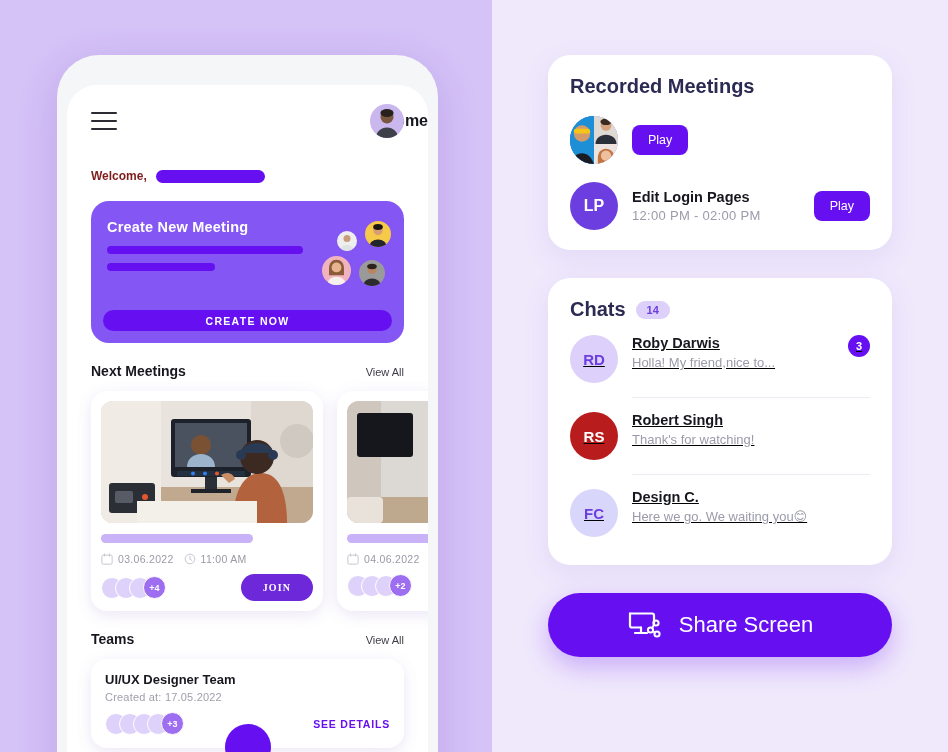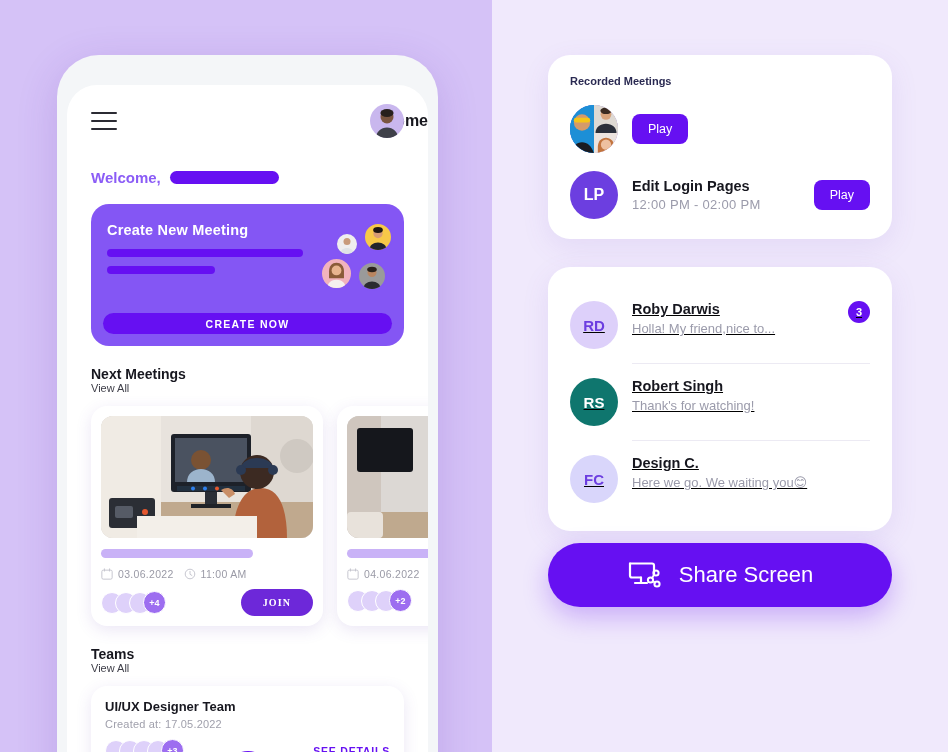--- a/index.html
+++ b/index.html
@@ -54,21 +54,21 @@
   .avatar-top {
     width: 34px; height: 34px; border-radius: 50%;
     background: #c9b7ee; overflow: hidden; position: relative;
     flex: 0 0 auto;
   }
 
   
   .welcome-row {
     display: flex; align-items: center; gap: 9px; margin-top: 12px;
   }
-  .welcome-text { font-size: 15px; font-weight: bold; color: #8b5cf6; }
+  .welcome-text { font-size: 12px; font-weight: bold; color: #7f1d1d; }
   .name-bar {
     width: 109px; height: 13px; border-radius: 7px; background: #6610f2;
   }
 
   
   .create-card {
     margin-top: 18px; height: 142px; border-radius: 18px;
     background: #8456f4; position: relative; overflow: hidden;
     padding: 18px 16px 0 16px;
   }
@@ -95,21 +95,20 @@
   }
   .cav.a { width: 24px; height: 24px; left: 17px; top: 10px; background:#efeeee; }
   .cav.b { width: 30px; height: 30px; left: 45px; top: 0px;  background:#f7c948; }
   .cav.c { width: 33px; height: 33px; left: 2px;  top: 35px; background:#f1b3bd; }
   .cav.d { width: 30px; height: 30px; left: 39px; top: 39px; background:#9a9a9a; }
 
   
   .sec-head {
     display: flex; align-items: baseline; justify-content: space-between;
     margin-top: 20px;
-    flex-direction: column;
   }
   .sec-title { font-size: 14px; font-weight: bold; color: #17171f; }
   .sec-link { font-size: 11px; color: #3d3d47; cursor: pointer; }
 
   
   .meet-row {
     display: flex; gap: 14px; margin-top: 12px;
   }
   .meet-card {
     flex: 0 0 232px; background: #fff; border-radius: 16px;
@@ -169,21 +168,21 @@
     background: #6610f2; cursor: pointer;
   }
 
   
   .right { position: absolute; left: 548px; top: 0; width: 344px; }
   .panel {
     background: #fff; border-radius: 22px;
     box-shadow: 0 8px 28px rgba(120,80,200,.10);
     padding: 20px 22px;
   }
-  .panel-title { font-size: 11px; font-weight: bold; color: #2a2a52; }
+  .panel-title { font-size: 20px; font-weight: bold; color: #2a2a52; }
   .panel-title-row { display: flex; align-items: center; gap: 10px; }
   .count-pill {
     background: #ddd0fa; color: #6c3ee0; font-size: 11px; font-weight: bold;
     border-radius: 11px; padding: 3px 11px;
   }
 
   .rec-item { display: flex; align-items: center; gap: 14px; margin-top: 18px; }
   .rec-av {
     width: 48px; height: 48px; border-radius: 50%; overflow: hidden; flex: 0 0 auto;
     position: relative; background: #6c3ee0; color: #fff; font-size: 16px;
@@ -211,21 +210,21 @@
   .chat-name { font-size: 14.5px; font-weight: bold; color: #17171f; }
   .chat-msg { font-size: 13px; color: #9b9bab; margin-top: 4px; }
   .chat-badge {
     width: 22px; height: 22px; border-radius: 50%; background: #6610f2;
     color: #fff; font-size: 11px; font-weight: bold;
     display: flex; align-items: center; justify-content: center; flex: 0 0 auto;
   }
   .divider { height: 1px; background: #eceaf3; margin-left: 62px; }
 
   .share-btn {
-    margin-top: 12px; width: 344px; height: 64px; border-radius: 32px;
+    margin-top: 28px; width: 344px; height: 64px; border-radius: 32px;
     background: #6610f2; color: #fff; border: none; cursor: pointer;
     display: flex; align-items: center; justify-content: center; gap: 16px;
     font-size: 22px; font-family: inherit;
     box-shadow: 0 10px 26px rgba(102,16,242,.28);
   }
 </style>
 </head>
 <body>
 
 <div class="bg-left"></div>
@@ -458,33 +457,37 @@
       <div class="rec-av">LP</div>
       <div class="rec-info">
         <div class="rec-name">Edit Login Pages</div>
         <div class="rec-time">12:00 PM - 02:00 PM</div>
       </div>
       <button class="play-btn">Play</button>
     </div>
   </div>
 
   <div class="panel" style="margin-top:28px;padding-bottom:14px;">
+    <div class="panel-title-row">
+      <div class="panel-title">Chats</div>
+      <div class="count-pill">14</div>
+    </div>
 
     <div class="chat-item">
       <div class="chat-av" style="background:#ddd0fa;color:#6c3ee0;">RD</div>
       <div class="chat-info">
         <div class="chat-name">Roby Darwis</div>
         <div class="chat-msg">Holla! My friend,nice to...</div>
       </div>
       <div class="chat-badge">3</div>
     </div>
     <div class="divider"></div>
 
     <div class="chat-item">
-      <div class="chat-av" style="background:#0f766e;color:#ffffff;">RS</div>
+      <div class="chat-av" style="background:#b91c1c;color:#ffffff;">RS</div>
       <div class="chat-info">
         <div class="chat-name">Robert Singh</div>
         <div class="chat-msg">Thank's for watching!</div>
       </div>
     </div>
     <div class="divider"></div>
 
     <div class="chat-item">
       <div class="chat-av" style="background:#d9d6fb;color:#6c3ee0;">FC</div>
       <div class="chat-info">

